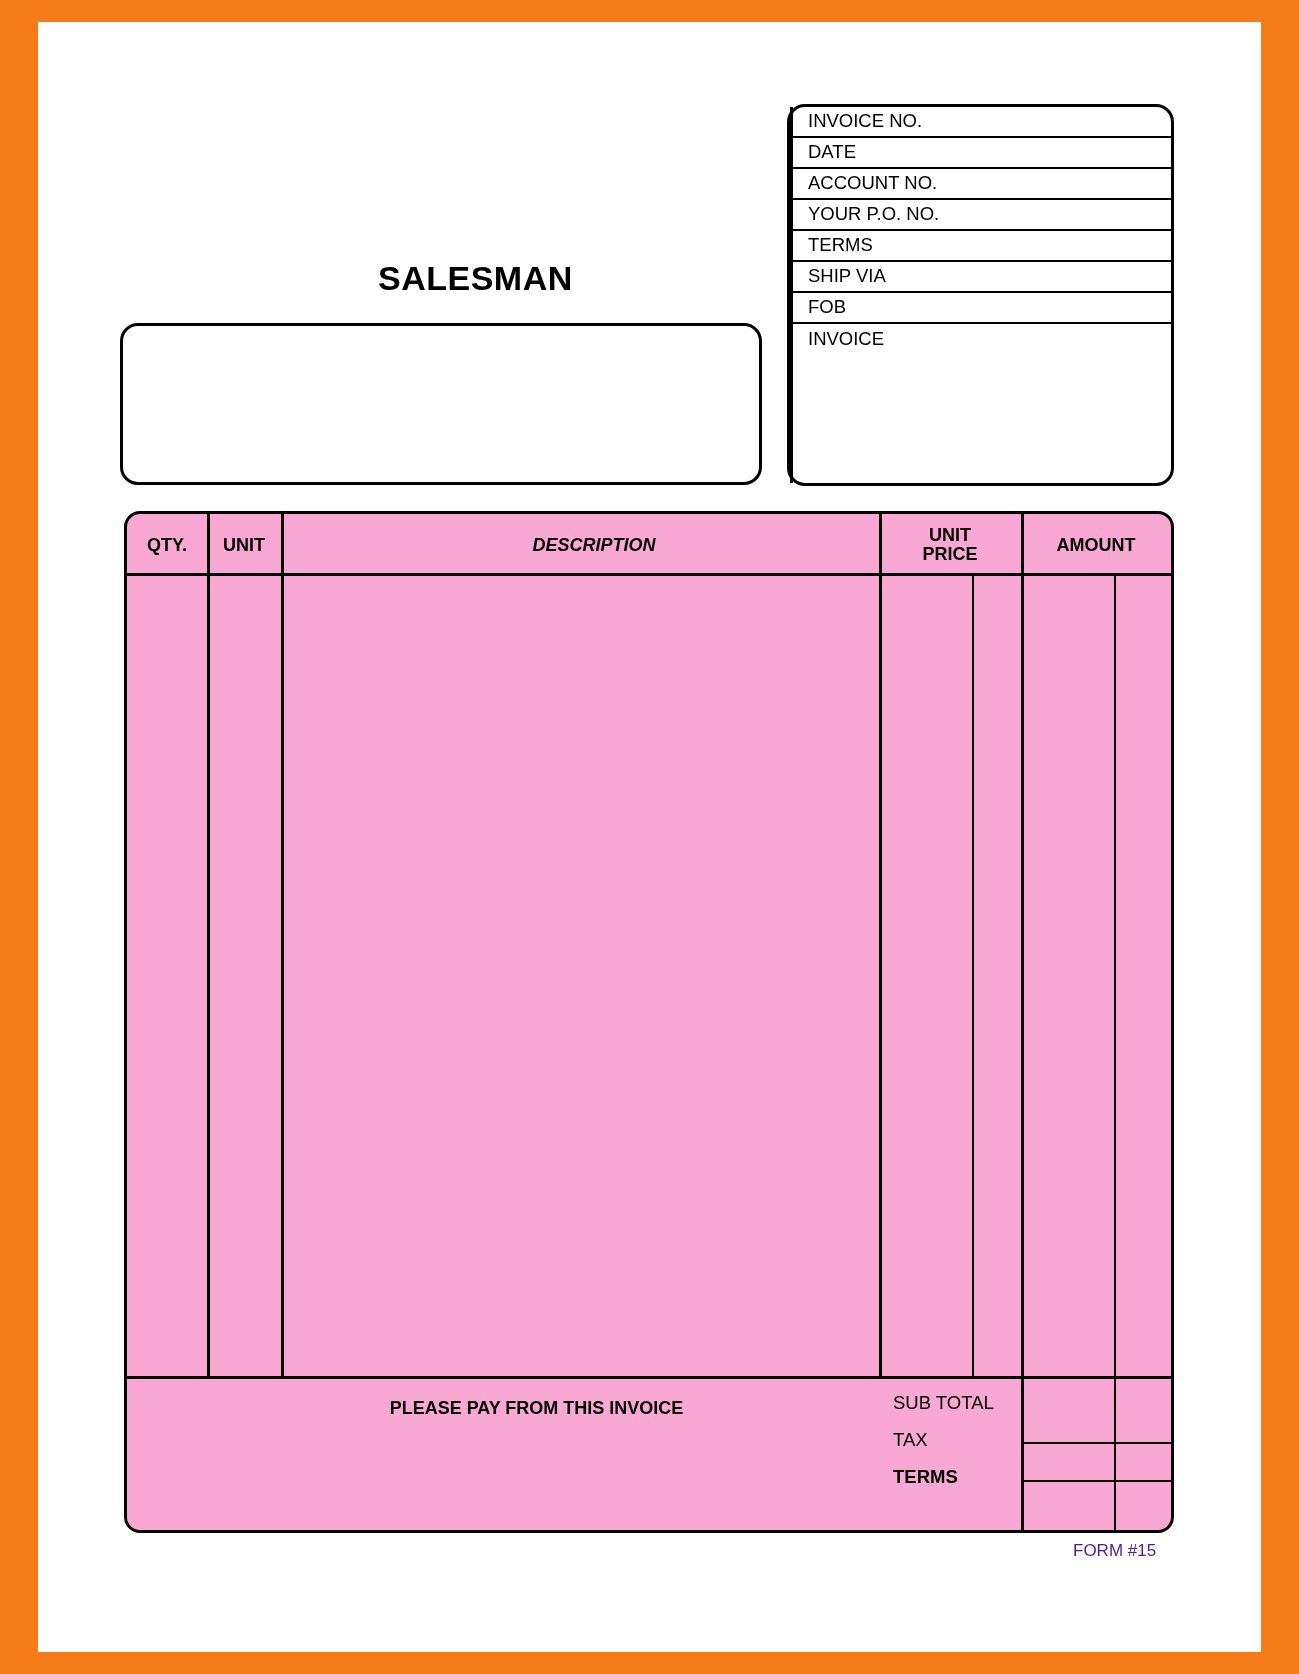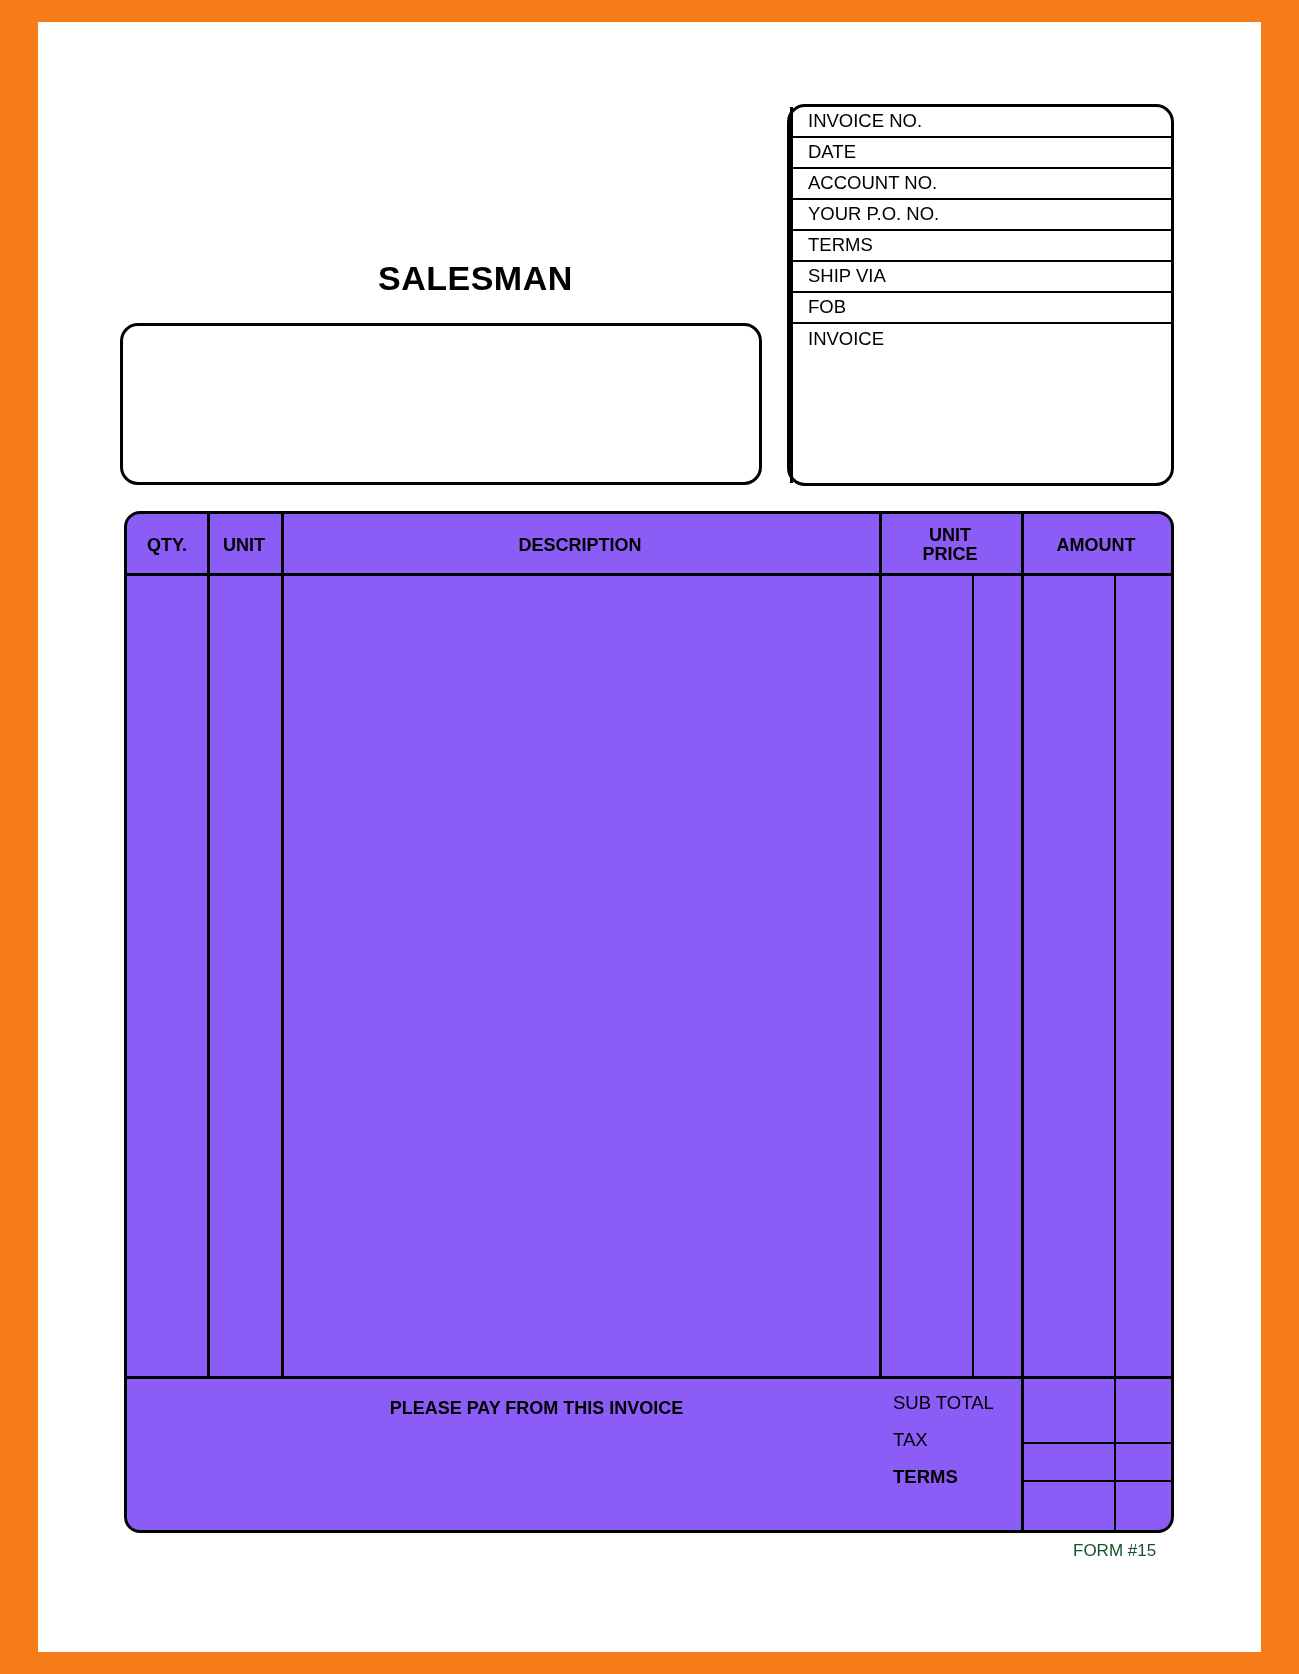--- a/index.html
+++ b/index.html
@@ -88,21 +88,21 @@
   
   .table-box {
     position: absolute;
     left: 86px;
     top: 489px;
     width: 1050px;
     height: 1022px;
     border: 3px solid #000;
     border-radius: 16px;
     box-sizing: border-box;
-    background: #8b5cf6;
+    background: #f9a8d4;
     overflow: hidden;
   }
 
   
   .thead {
     position: absolute;
     left: 0; top: 0;
     width: 100%;
     height: 62px;
     border-bottom: 3px solid #000;
@@ -158,21 +158,21 @@
     position: absolute;
     height: 2px;
     background: #000;
   }
 
   .form-no {
     position: absolute;
     left: 1035px;
     top: 1519px;
     font-size: 17px;
-    color: #14532d;
+    color: #4c1d95;
   }
 </style>
 </head>
 <body>
 
 <div class="page-frame">
   <div class="page-inner">
 
     <div class="invoice-title">SALESMAN</div>
 
@@ -208,21 +208,21 @@
     </div>
 
     <div style="position:absolute;left:752px;top:85px;width:3px;height:376px;background:#000;"></div>
 
     <div class="table-box">
 
       <div class="thead"></div>
 
       <div class="th" style="left:0px; width:80px;">QTY.</div>
       <div class="th" style="left:80px; width:74px;">UNIT</div>
-      <div class="th" style="left:154px; width:598px;">DESCRIPTION</div>
+      <div class="th" style="left:168px; width:598px;font-style:italic;">DESCRIPTION</div>
       <div class="th" style="left:752px; width:142px; flex-direction:column;">
         <span>UNIT</span>
         <span>PRICE</span>
       </div>
       <div class="th" style="left:894px; width:150px;">AMOUNT</div>
 
       <div class="vrule" style="left:80px; top:0px; height:862px;"></div>
       <div class="vrule" style="left:154px; top:0px; height:862px;"></div>
       <div class="vrule" style="left:752px; top:0px; height:862px;"></div>
       <div class="vrule thin" style="left:845px; top:62px; height:800px;"></div>

